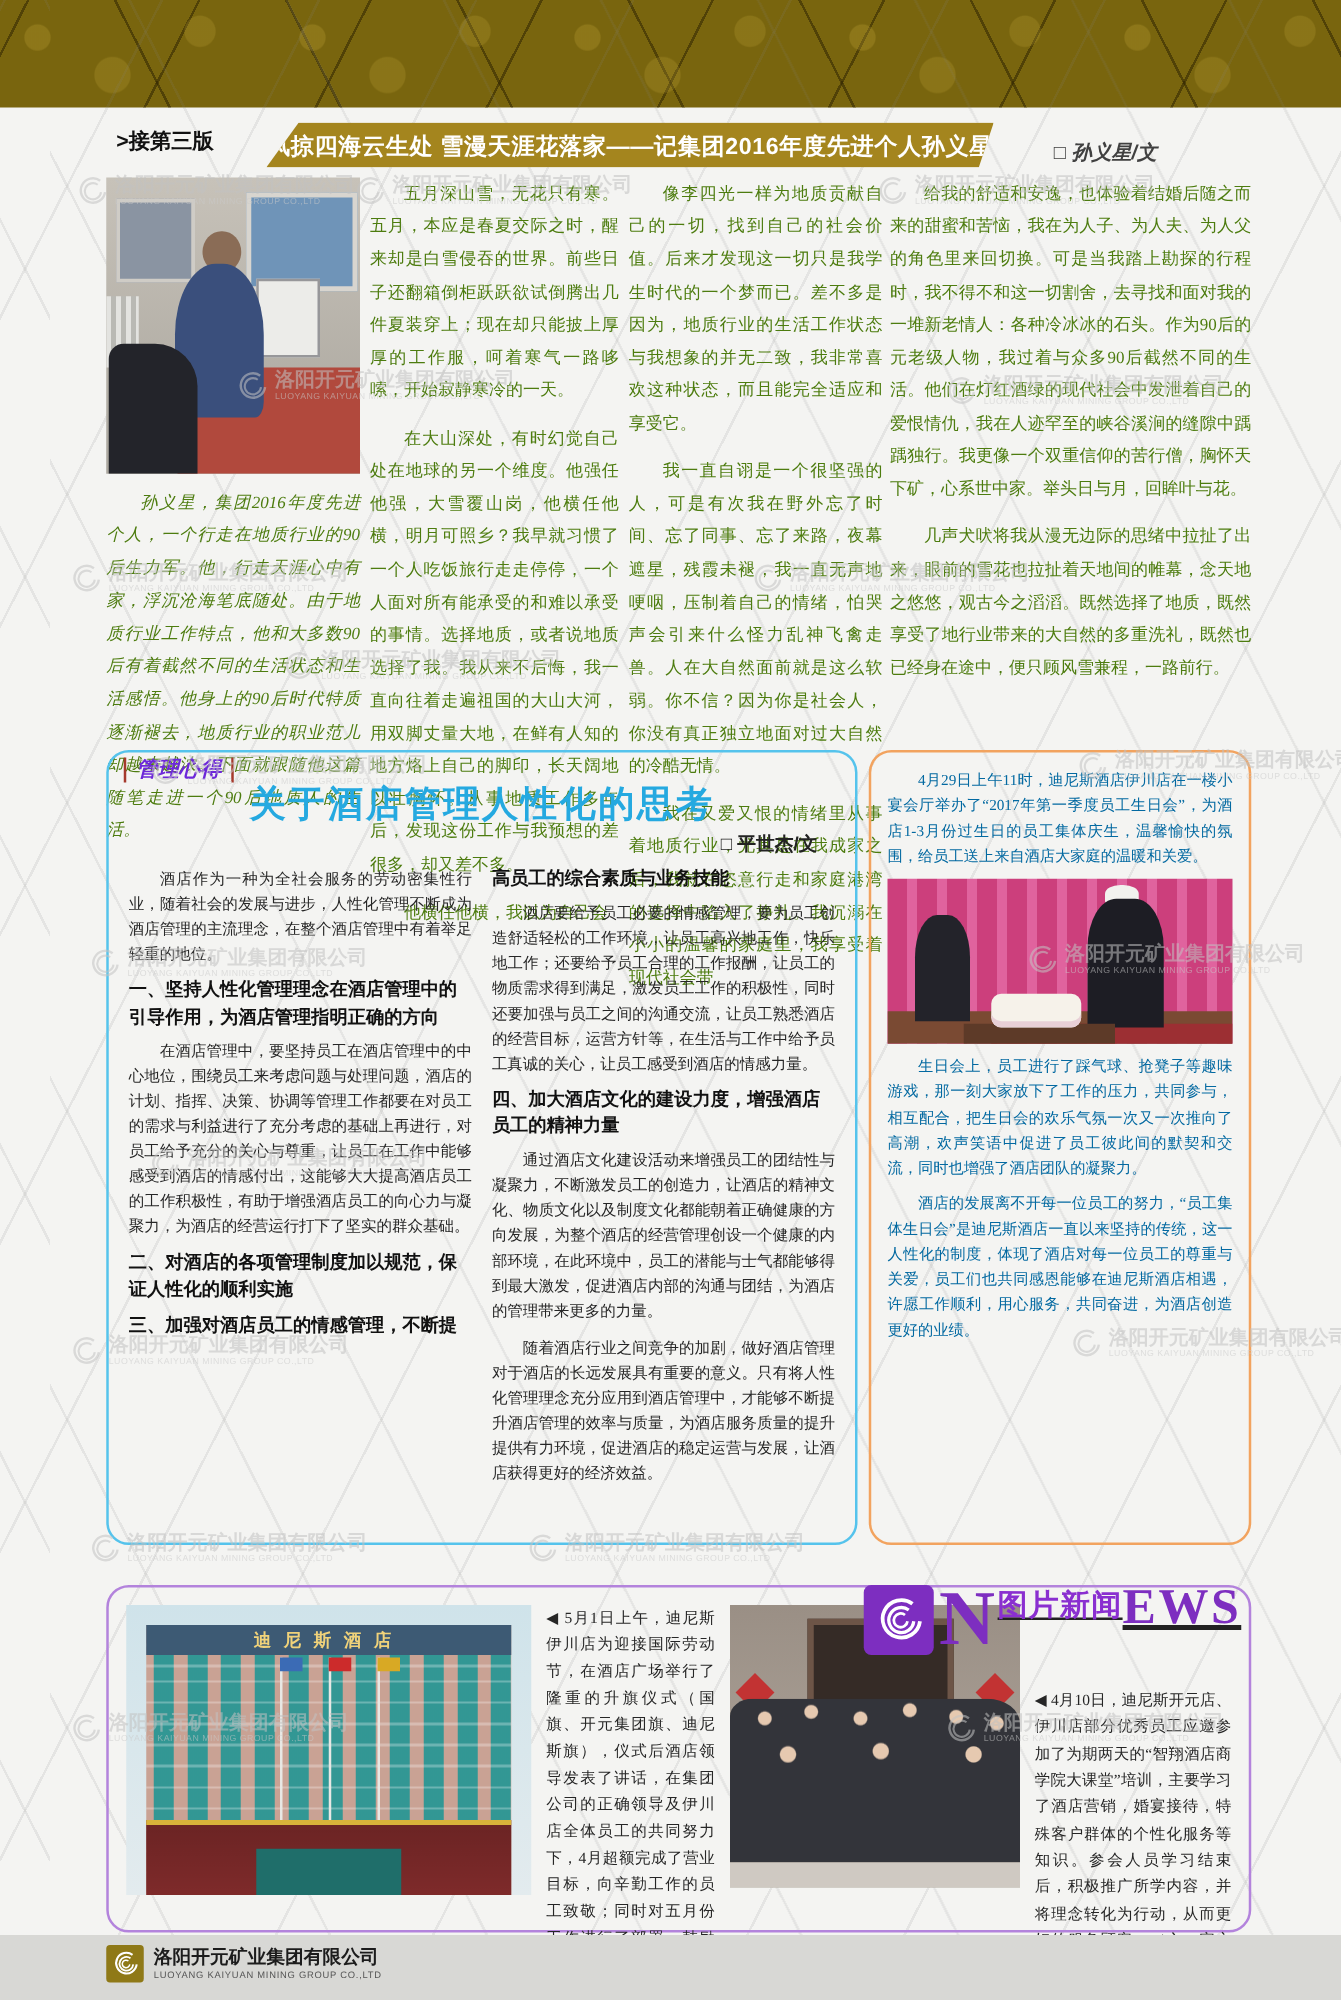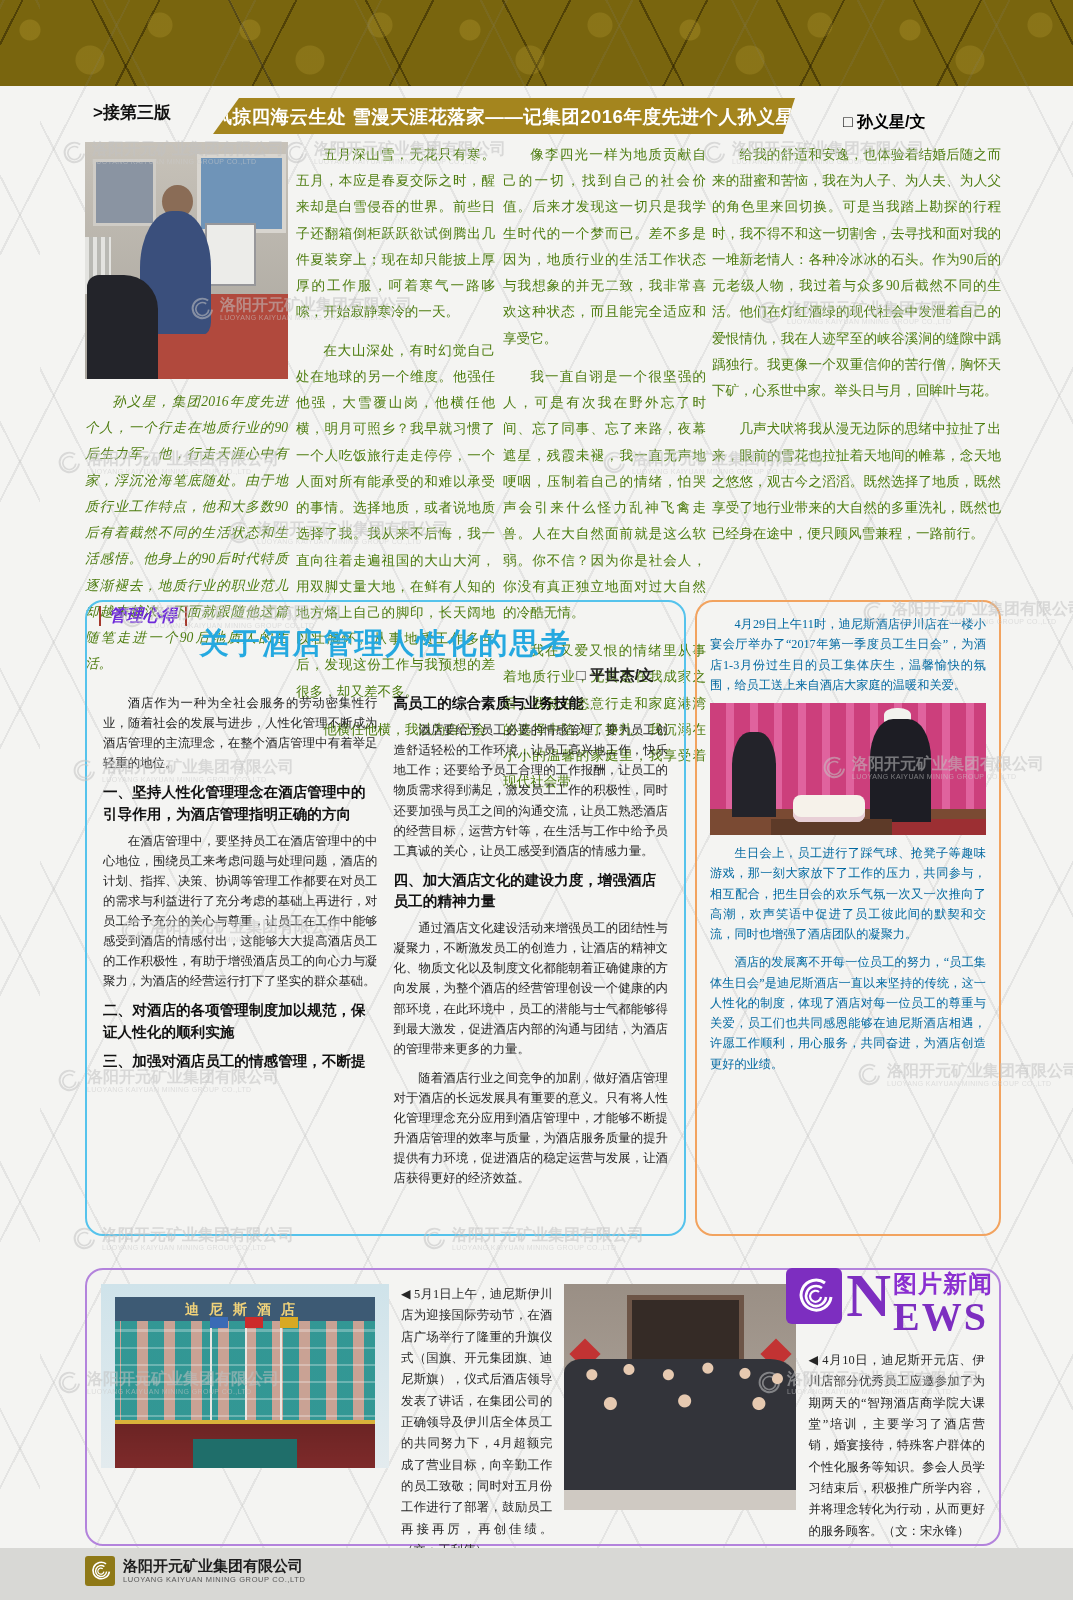--- a/index.html
+++ b/index.html
@@ -18,21 +18,21 @@
       radial-gradient(circle at 90px 60px, rgba(200,170,60,.22) 14px, transparent 15px),
       radial-gradient(circle at 160px 25px, rgba(200,170,60,.22) 12px, transparent 13px),
       repeating-linear-gradient(63deg, transparent 0 120px, rgba(40,30,0,.5) 120px 122px),
       repeating-linear-gradient(-63deg, transparent 0 120px, rgba(40,30,0,.5) 120px 122px);
     background-size:220px 86px,220px 86px,220px 86px,auto,auto;}
   .continuation{position:absolute;left:93px;top:101px;font-size:17px;font-weight:bold;color:#111;}
   .banner{position:absolute;left:213px;top:98px;width:582px;height:36px;background:#a4851e;
     clip-path:polygon(26px 0,100% 0,calc(100% - 12px) 100%,0 100%);
     display:flex;align-items:center;justify-content:center;}
   .banner span{color:#fff;font-weight:bold;font-size:18.5px;letter-spacing:.5px;}
-  .byline1{position:absolute;left:843px;top:112px;font-size:16px;font-weight:bold;color:#000000;}
+  .byline1{position:absolute;left:843px;top:112px;font-size:16px;font-weight:bold;color:#404040;font-style:italic;}
 
   
   .col{position:absolute;top:142px;}
   .col p{margin:0 0 12px;font-family:"Liberation Serif","DejaVu Serif",serif;
          font-size:13.6px;line-height:1.93;text-align:justify;text-indent:2em;color:#4d7c0f;}
   .col1{left:85px;width:203px;}
   .col2{left:296px;width:199px;}
   .col3{left:503px;width:203px;}
   .col4{left:712px;width:289px;}
   .intro{font-style:italic;}
@@ -83,21 +83,21 @@
   .p2-table{position:absolute;left:22%;bottom:0;width:44%;height:12%;background:#5d3a28;}
 
   
   .boxC{position:absolute;left:85px;top:1268px;width:916px;height:278px;box-sizing:border-box;
         border:2px solid #b383dc;border-radius:18px;padding:14px;display:flex;gap:12px;}
   .boxC .ntext{font-family:"Liberation Serif","DejaVu Serif",serif;font-size:12.4px;line-height:1.72;
         text-align:justify;color:#262626;}
   .nt1{width:168px;}
   .nt2{width:196px;padding-top:66px;}
   
-  .photo3{position:relative;width:288px;height:184px;background:linear-gradient(#cfe3ea,#e3ebee);overflow:hidden;flex:none;}
+  .photo3{position:relative;width:288px;height:232px;background:linear-gradient(#cfe3ea,#e3ebee);overflow:hidden;flex:none;padding-left:36px;}
   .p3-bld{position:absolute;left:5%;right:5%;top:7%;bottom:0;background:#c9a294;
      background-image:
        repeating-linear-gradient(0deg, rgba(255,255,255,.28) 0 2px, transparent 2px 17px),
        repeating-linear-gradient(90deg, rgba(34,150,148,.9) 0 16px, transparent 16px 27px);
      background-position:0 34px,6px 34px;}
   .p3-sign{position:absolute;left:5%;right:5%;top:7%;height:24px;background:#3d5a74;color:#f0d27a;
      font-size:14px;font-weight:bold;text-align:center;letter-spacing:10px;line-height:24px;}
   .p3-ent{position:absolute;left:5%;right:5%;bottom:0;height:24%;background:#7e2a2a;border-top:4px solid #d8b23a;
      background-image:linear-gradient(rgba(0,0,0,.15),transparent);}
   .p3-glass{position:absolute;left:32%;bottom:0;width:36%;height:16%;background:#1f6e6a;}
@@ -118,21 +118,21 @@
        radial-gradient(circle at 78% 11%, #e6c9b0 5px, transparent 6px),
        radial-gradient(circle at 92% 15%, #e6c9b0 5px, transparent 6px),
        radial-gradient(circle at 20% 34%, #e6c9b0 6px, transparent 7px),
        radial-gradient(circle at 52% 32%, #e6c9b0 6px, transparent 7px),
        radial-gradient(circle at 84% 34%, #e6c9b0 6px, transparent 7px);}
   .p4-ground{position:absolute;left:0;right:0;bottom:0;height:9%;background:#cfc9c2;}
   
   .news-logo{position:absolute;top:-2px;right:6px;display:flex;align-items:flex-start;}
   .nl-mark{width:56px;height:56px;background:#7d2ec0;border-radius:6px;display:flex;align-items:center;justify-content:center;flex:none;}
   .nl-n{color:#7d2ec0;font-size:62px;font-weight:bold;line-height:.88;margin:0 2px 0 4px;font-family:"Liberation Serif",serif;}
-  .nl-right{display:flex;flex-direction:column;}
+  .nl-right{display:flex;text-decoration:underline;}
   .nl-cn{color:#8a2fd0;font-size:24px;font-weight:bold;letter-spacing:1px;}
   .nl-ews{color:#7d2ec0;font-size:40px;font-weight:bold;line-height:.85;letter-spacing:2px;font-family:"Liberation Serif",serif;}
 
   
   .footer-strip{position:absolute;left:0;right:0;top:1548px;height:52px;background:#d8d8d5;}
   .footer-logo{position:absolute;left:85px;top:1556px;display:flex;align-items:center;gap:8px;}
   .fl-mark{width:30px;height:30px;background:#8f7917;border-radius:3px;display:flex;align-items:center;justify-content:center;flex:none;}
   .fl-cn{font-size:15px;font-weight:bold;color:#1c1c1c;line-height:1.1;}
   .fl-en{font-size:7.5px;color:#555;letter-spacing:.6px;}
 

